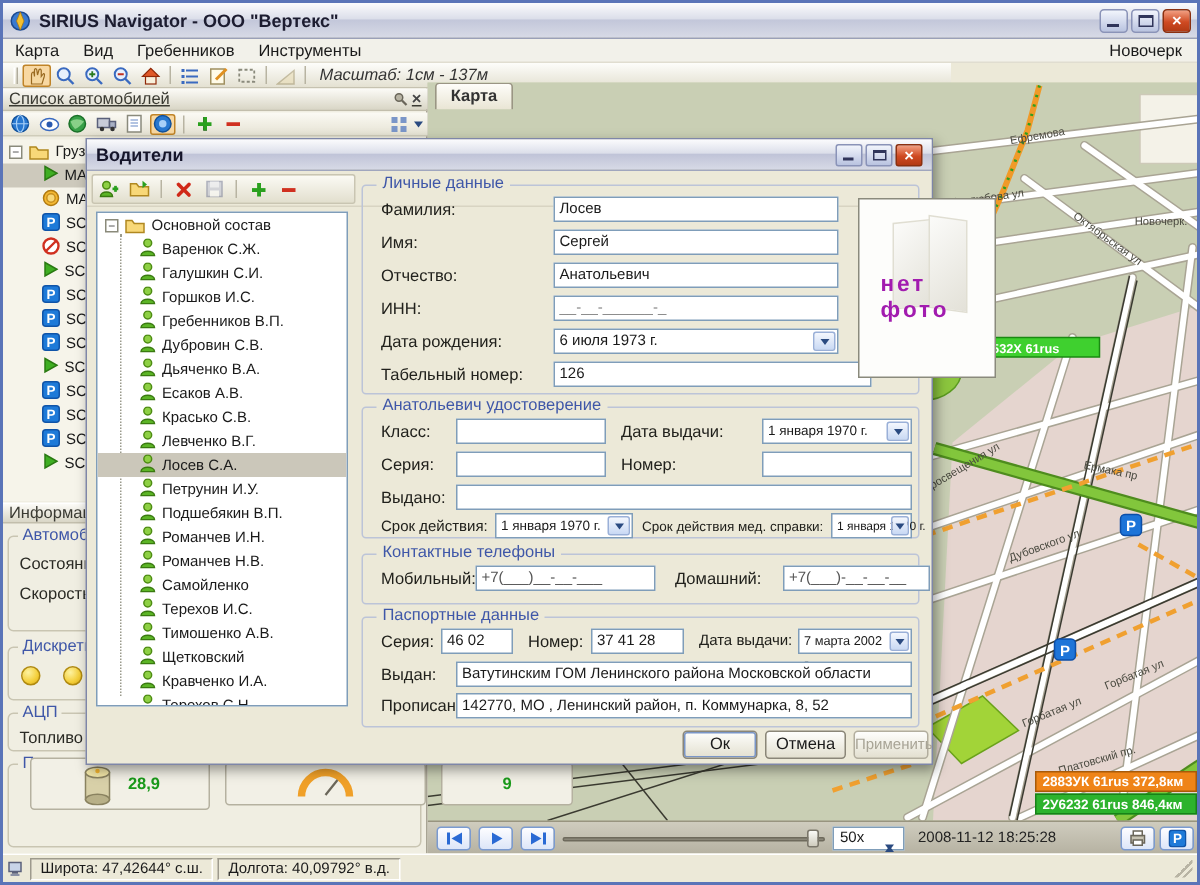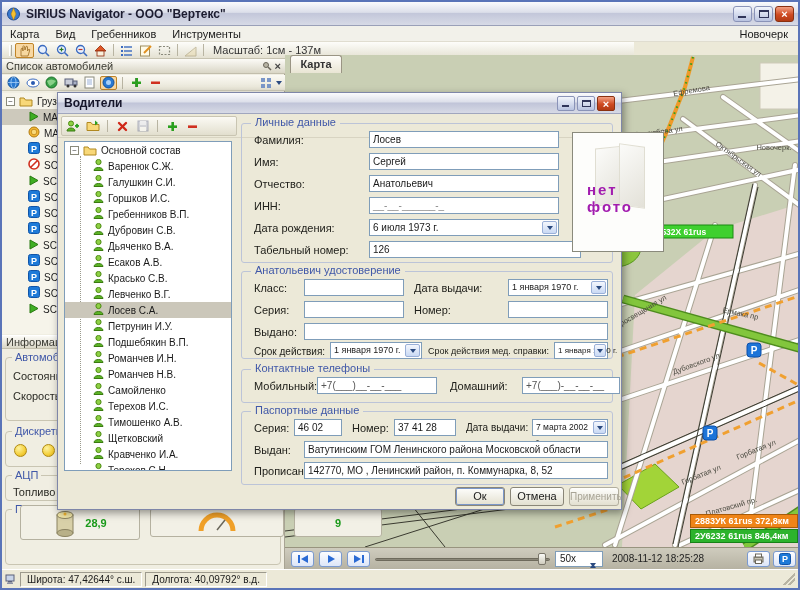--- a/index.html
+++ b/index.html
@@ -18,31 +18,31 @@
   .wbtn .glyph{position:absolute;left:0;top:0;width:100%;height:100%;color:#30355a;
     font-weight:bold;font-size:11px;line-height:15px;text-align:center;}
   .wbtn.close .glyph{color:#fff;}
   .wbtn .minbar{position:absolute;left:4px;bottom:3px;width:8px;height:2px;background:#30355a;}
   .wbtn .maxbox{position:absolute;left:4px;top:3px;width:10px;height:8px;border:1px solid #30355a;border-top-width:2px;}
   #menubar{left:0;top:24px;width:796px;height:16px;background:#f2f1ea;border-bottom:1px solid #e0ddd0;
     display:flex;align-items:center;}
   .menu-item{padding:0 8px;height:16px;line-height:16px;}
   #menu-help{margin-left:auto;padding:0 10px;}
   #toolbar{left:0;top:40px;width:632px;height:17px;background:linear-gradient(180deg,#fdfdfa,#e4e1d2);
-    border-bottom:1px solid #c6c2b0;display:flex;align-items:center;padding-left:4px;}
+    border-bottom:1px solid #c6c2b0;display:flex;align-items:center;padding-left:4px;font-style:italic;}
   .grip{width:3px;height:11px;border-left:1px solid #fff;border-right:1px solid #b0ac9c;margin:0 3px;}
   .tbtn{width:19px;height:15px;display:flex;align-items:center;justify-content:center;border:1px solid transparent;border-radius:2px;}
   .tbtn.on{background:#f8d8a2;border-color:#c08428;}
   .tsep{width:1px;height:12px;background:#b8b4a2;margin:0 3px;}
   #scale-label{margin-left:6px;color:#333;}
   
   #left-panel{left:0;top:57px;width:283px;height:510px;background:#f0eee2;border-right:1px solid #a8a494;z-index:2;}
   .panel-head{left:0;top:0;width:283px;height:15px;
     background:linear-gradient(180deg,#fcfbf7,#d9d6c6);border-bottom:1px solid #c2beac;
-    display:flex;align-items:center;padding:0 4px;color:#3a3a32;}
+    display:flex;align-items:center;padding:0 4px;color:#3a3a32;text-decoration:underline;}
   .panel-head .sp{margin-left:auto;display:flex;gap:3px;align-items:center;}
   #veh-toolbar{left:0;top:16px;width:283px;height:16px;background:linear-gradient(180deg,#fbfaf4,#e6e3d4);
     border-bottom:1px solid #cfccba;display:flex;align-items:center;padding-left:3px;gap:2px;}
   .pbtn{width:17px;height:14px;display:flex;align-items:center;justify-content:center;border:1px solid transparent;border-radius:2px;}
   .pbtn.on{background:#f8d8a2;border-color:#c08428;}
   #veh-tree{left:0;top:34px;width:283px;height:241px;background:#f6f4ea;overflow:hidden;font-size:10px;}
   .trow{height:16px;display:flex;align-items:center;gap:4px;padding-left:26px;}
   .trow.root{padding-left:4px;}
   .trow.sel{background:#cdc9bc;}
   .expbox{width:9px;height:9px;border:1px solid #8a8a7a;background:#fff;font-size:8px;line-height:7px;text-align:center;color:#444;}

